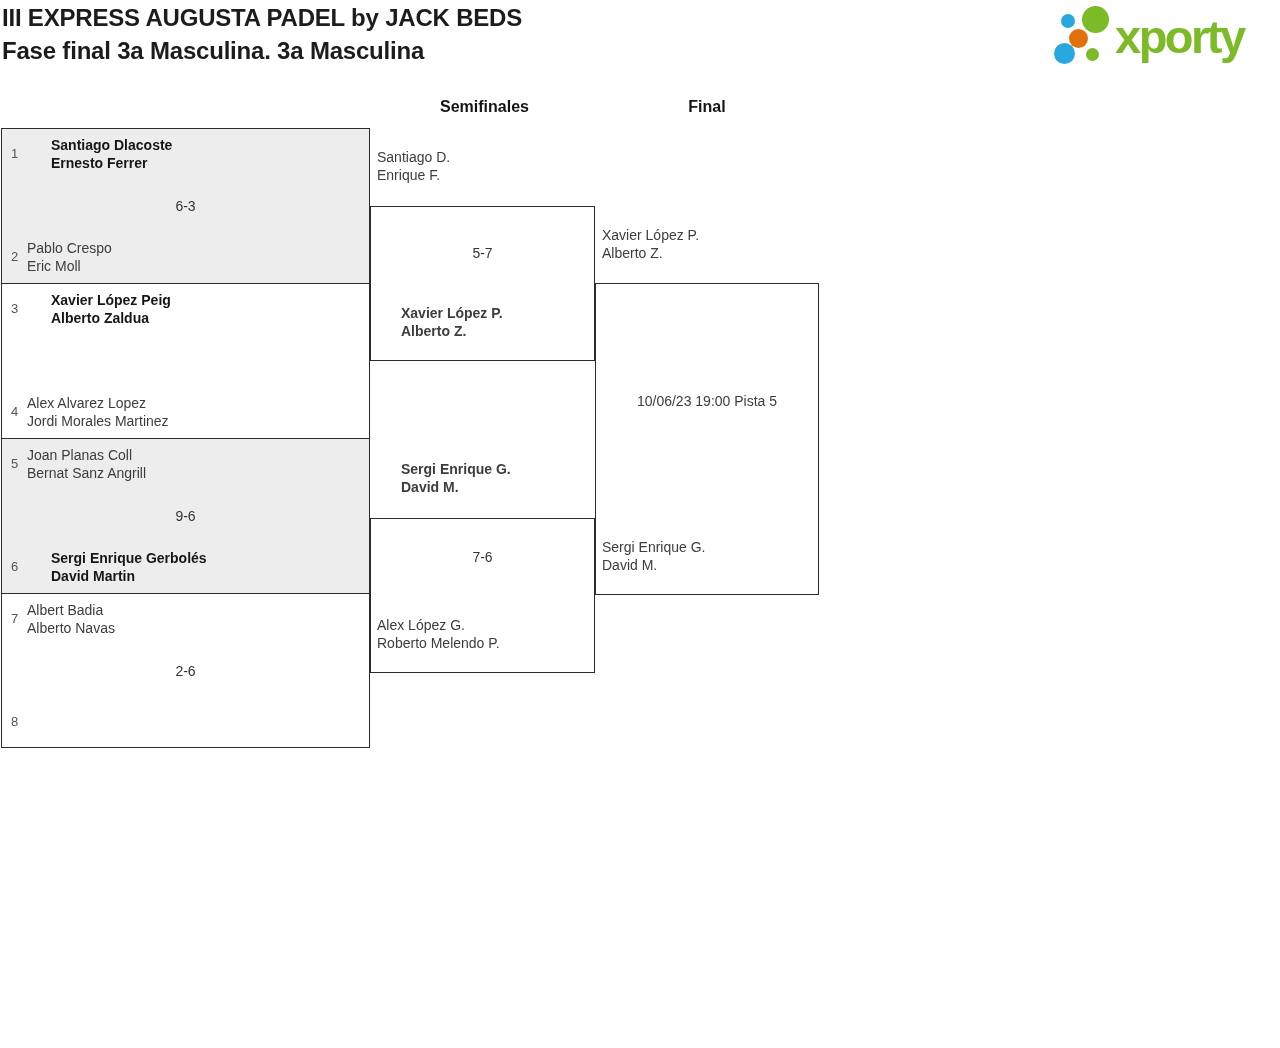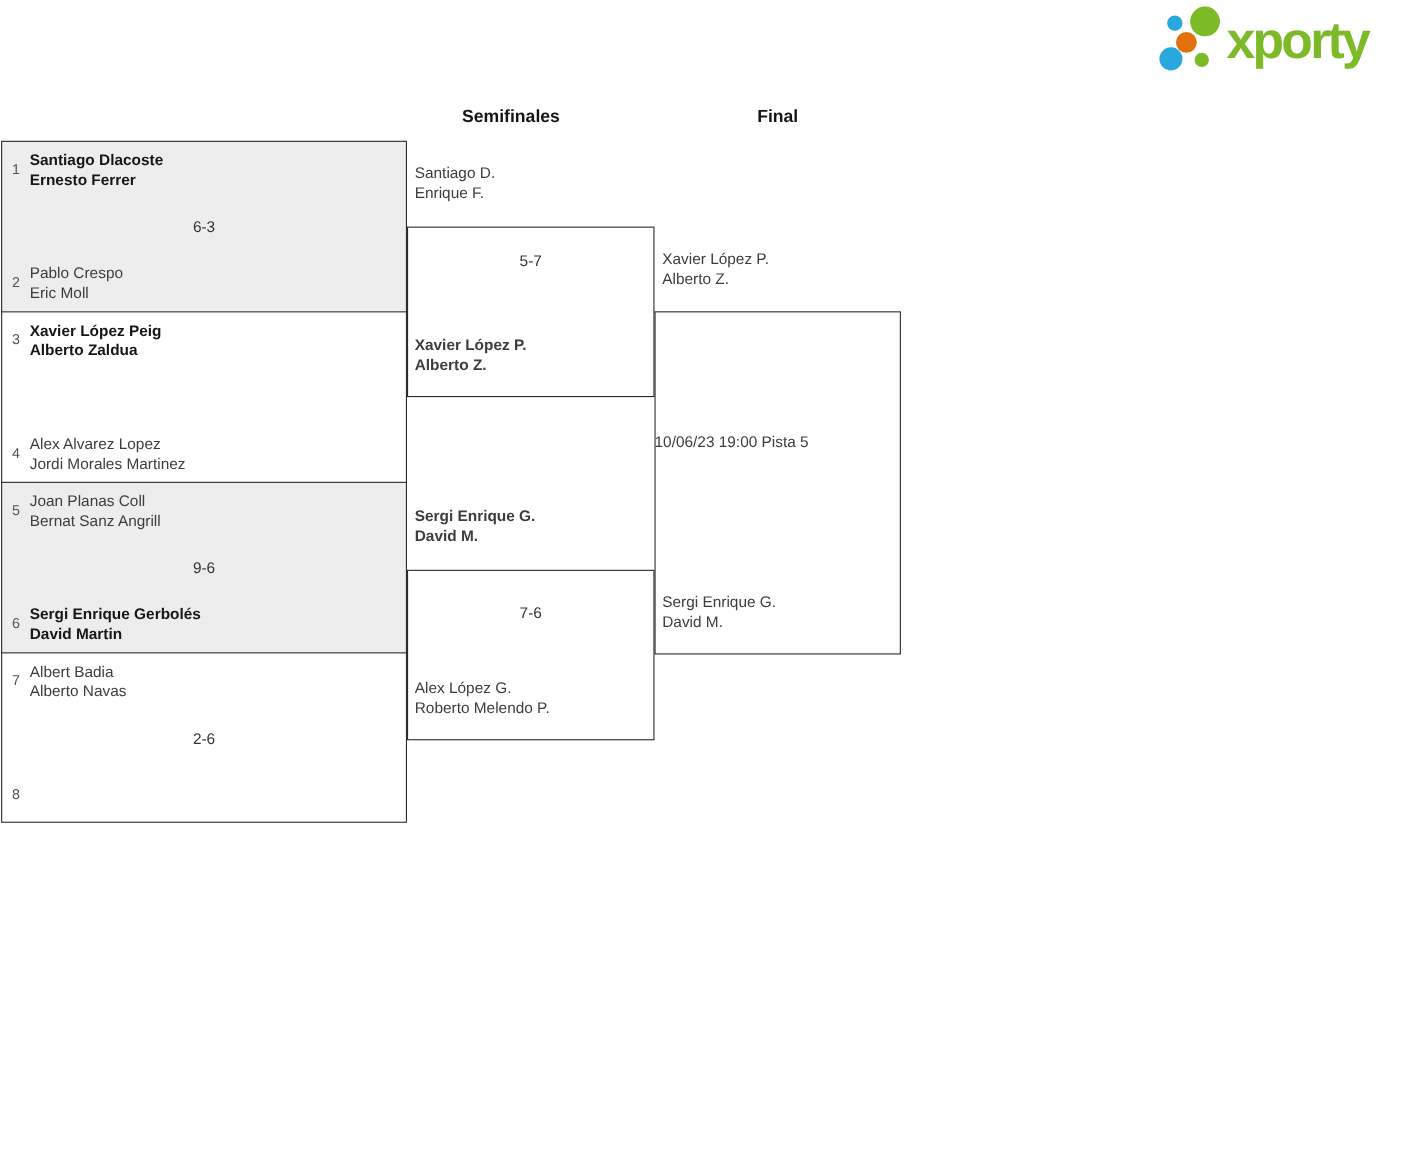--- a/index.html
+++ b/index.html
@@ -16,49 +16,53 @@
   .d-blue-sm  { left:16px; top:9px;  width:14px; height:14px; background:#29a8e0; }
   .d-green-lg { left:37px; top:1px;  width:27px; height:27px; background:#7cba27; }
   .d-orange   { left:24px; top:24px; width:19px; height:19px; background:#e2710b; }
   .d-blue-lg  { left:9px;  top:38px; width:21px; height:21px; background:#29a8e0; }
   .d-green-sm { left:41px; top:43px; width:13px; height:13px; background:#7cba27; }
   .logo-text { position:absolute; left:70px; top:4px; font-size:47px; font-weight:700; letter-spacing:-2.5px; color:#7cba27; }
 
   
   .round-h { position:absolute; top:98px; font-size:16px; line-height:18px; font-weight:700; color:#141414; text-align:center; }
   .rh-qf { left:0; width:370px;margin-top:44px; }
-  .rh-sf { left:352px; width:225px; }
+  .rh-sf { left:372px; width:225px; }
   .rh-f  { left:595px; width:224px; }
 
   
   .qf-bg { position:absolute; left:1px; width:369px; height:155px; background:#ededed; }
   .qf-outline { position:absolute; left:1px; top:128px; width:369px; height:620px; border:1px solid #2b2b2b; }
   .qf-divider { position:absolute; left:1px; width:369px; height:1px; background:#2b2b2b; }
   .sf-box { position:absolute; left:370px; width:225px; height:155px; border:1px solid #2b2b2b; }
   .f-box  { position:absolute; left:595px; top:283px; width:224px; height:312px; border:1px solid #2b2b2b; }
 
   
   .qf-match { position:absolute; left:1px; width:369px; height:155px; }
   .seed { position:absolute; left:5px; width:17px; text-align:center; font-size:13px; line-height:18px; color:#555; }
   .seed.s1 { top:17px; } .seed.s2 { top:120px; }
   .team { position:absolute; left:26px; font-size:14px; line-height:18px; color:#3d3d3d; }
   .team.t1 { top:8px; } .team.t2 { top:111px; }
   .score { position:absolute; left:0; top:69px; width:369px; text-align:center; font-size:14px; line-height:18px; color:#333; }
-  .winner { font-weight:700; color:#161616; }
+  .winner { font-weight:700; color:#161616;margin-left:24px; }
 
   
   .pair { position:absolute; font-size:14px; line-height:18px; color:#3d3d3d; }
   .sf-score { position:absolute; left:370px; width:225px; text-align:center; font-size:14px; line-height:18px; color:#333; }
-  .f-schedule { position:absolute; left:595px; top:392px; width:224px; text-align:left; font-size:14px; line-height:18px; color:#3d3d3d; }
+  .f-schedule { position:absolute; left:595px; top:392px; width:224px; text-align:center; font-size:14px; line-height:18px; color:#3d3d3d; }
 </style>
 </head>
 <body>
 
 <div id="stage">
 
+  <div class="title">
+    <div>III EXPRESS AUGUSTA PADEL by JACK BEDS</div>
+    <div>Fase final 3a Masculina. 3a Masculina</div>
+  </div>
 
   <div class="logo">
     <span class="dot d-blue-sm"></span>
     <span class="dot d-green-lg"></span>
     <span class="dot d-orange"></span>
     <span class="dot d-blue-lg"></span>
     <span class="dot d-green-sm"></span>
     <span class="logo-text">xporty</span>
   </div>
 
@@ -122,21 +126,21 @@
     </div>
     <div class="score">2-6</div>
     <div class="seed s2">8</div>
   </div>
 
   <div class="sf-box" style="top:206px;"></div>
   <div class="pair" style="left:377px; top:148px;">
     <div>Santiago D.</div>
     <div>Enrique F.</div>
   </div>
-  <div class="sf-score" style="top:228px;">5-7</div>
+  <div class="sf-score" style="top:244px;">5-7</div>
   <div class="pair winner" style="left:377px; top:304px;">
     <div>Xavier López P.</div>
     <div>Alberto Z.</div>
   </div>
 
   <div class="sf-box" style="top:518px;"></div>
   <div class="pair winner" style="left:377px; top:460px;">
     <div>Sergi Enrique G.</div>
     <div>David M.</div>
   </div>

